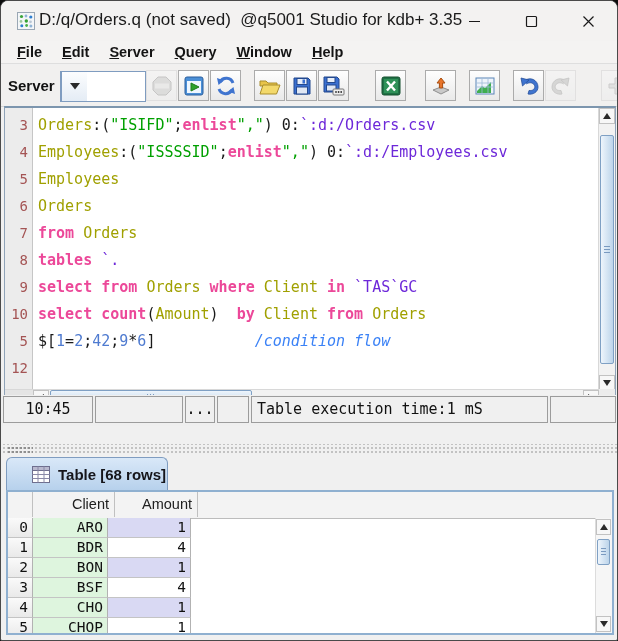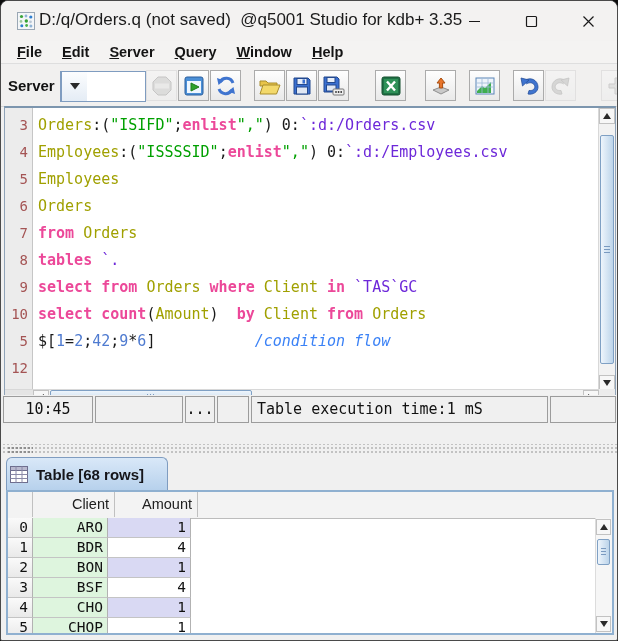--- a/index.html
+++ b/index.html
@@ -63,21 +63,21 @@
     line-height:25px;white-space:pre;overflow:hidden;}
   
   .splitter{position:absolute;left:0;top:443px;width:100%;height:11px;
     background-image:radial-gradient(#c2c2c2 1px,transparent 1.2px);background-size:4px 4px;background-position:1px 2px;}
   .splitter-grip{position:absolute;left:6px;top:2px;width:26px;height:7px;
     background-image:radial-gradient(#8f8f8f 1px,transparent 1.2px);background-size:4px 4px;}
   
   .tabbar{position:absolute;left:0;top:454px;width:100%;height:35px;background:#f0f0f0;}
   .tab{position:absolute;left:5px;top:2px;width:162px;height:33px;box-sizing:border-box;
     border:1px solid #7f9cc0;border-bottom:none;border-radius:6px 6px 0 0;
-    background:linear-gradient(#d9e8f8,#b7d1ec);display:flex;align-items:center;padding-left:3px;}
+    background:linear-gradient(#d9e8f8,#b7d1ec);display:flex;align-items:center;padding-left:25px;}
   .tab-label{font-weight:bold;font-size:15px;color:#15151a;margin-left:8px;}
   .result-panel{position:absolute;left:5px;top:489px;width:608px;height:145px;box-sizing:border-box;
     border:2px solid #8fb0d0;background:#fff;overflow:hidden;}
   .grid-header{position:absolute;left:0;top:0;width:100%;height:26px;background:#f3f3f3;border-bottom:1px solid #bcbcbc;}
   .gh-cell{position:absolute;top:0;height:25px;box-sizing:border-box;border-right:1px solid #c0c0c0;
     font-size:14.5px;color:#202020;text-align:right;padding:4px 5px 0 0;}
   .grid-row{position:absolute;left:0;width:580px;height:20px;}
   .g-cell{position:absolute;top:0;height:20px;box-sizing:border-box;border-right:1px solid #b2b2b2;border-bottom:1px solid #c4c4c4;
     font-family:"DejaVu Sans Mono",monospace;font-size:14.5px;color:#111;text-align:right;
     padding:1px 4px 0 0;overflow:hidden;}

